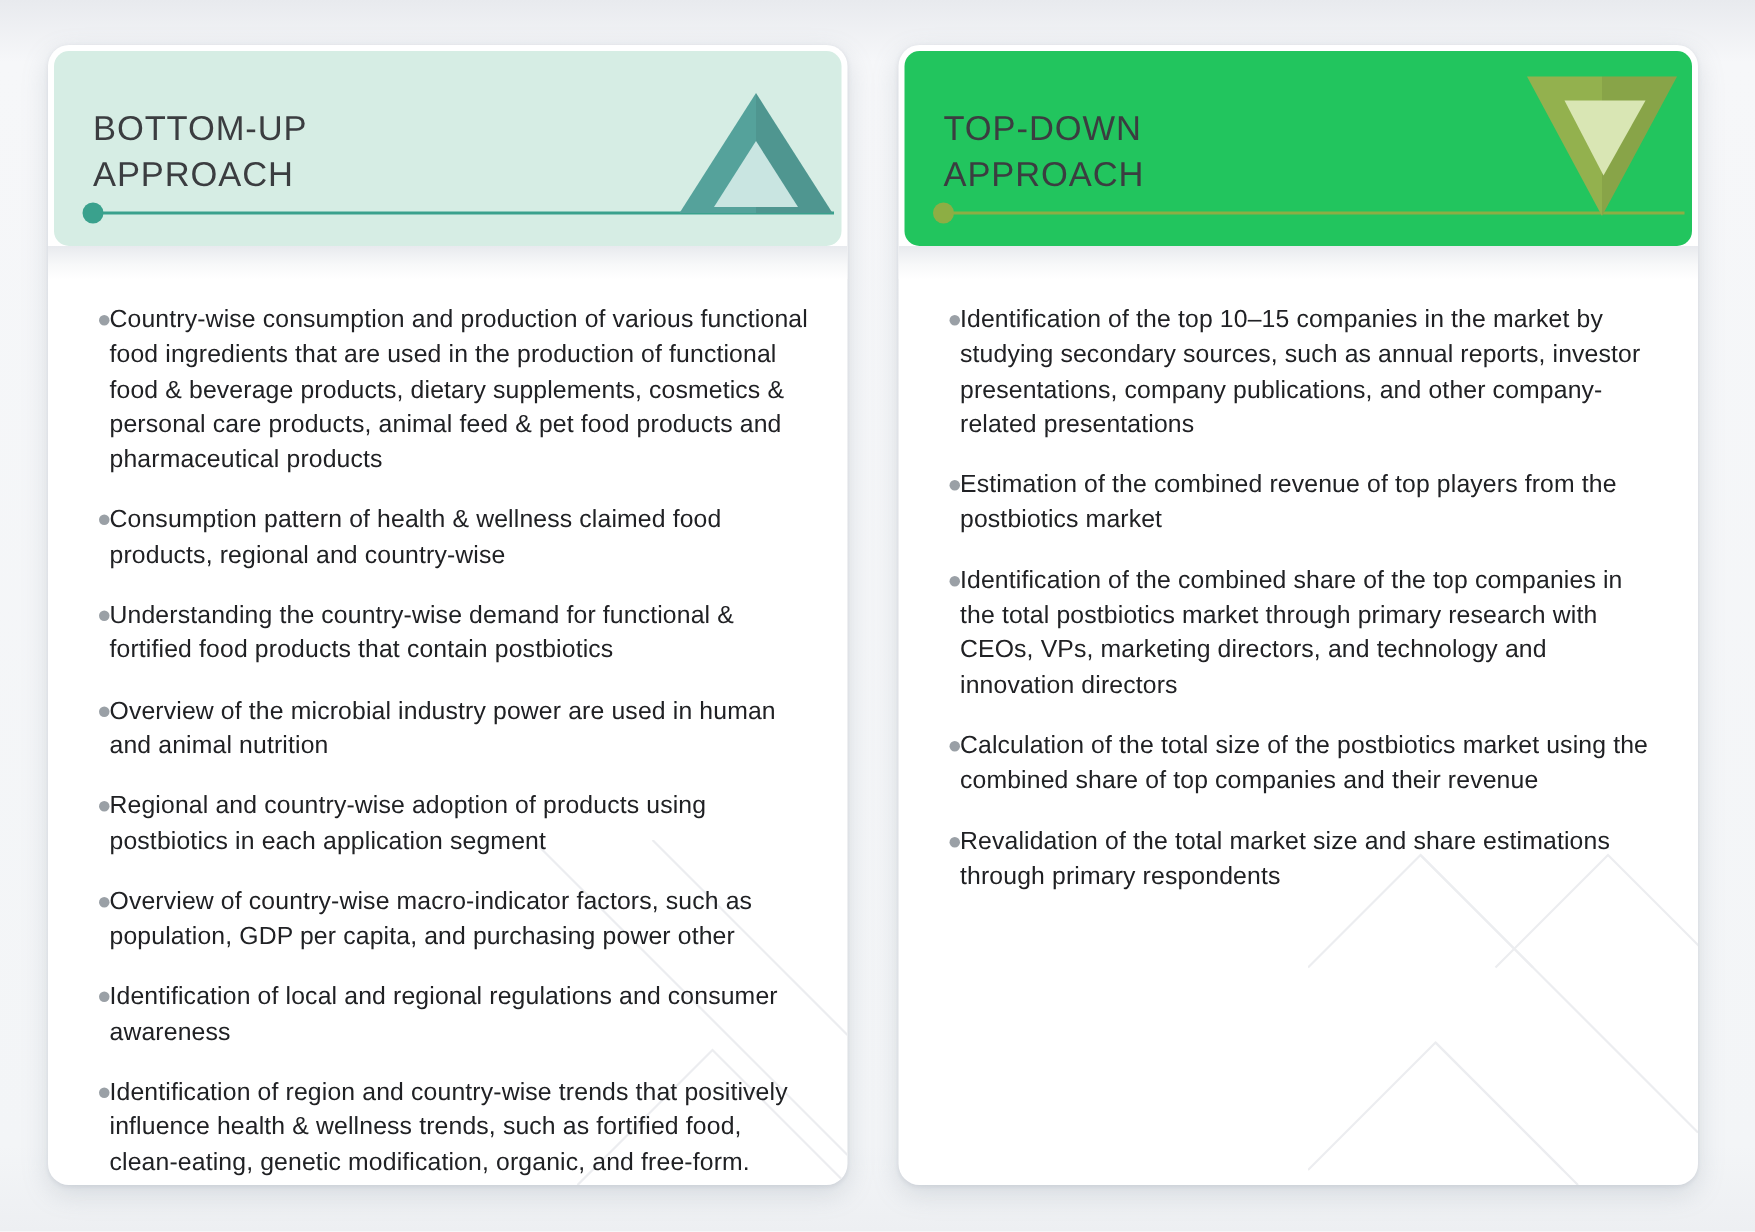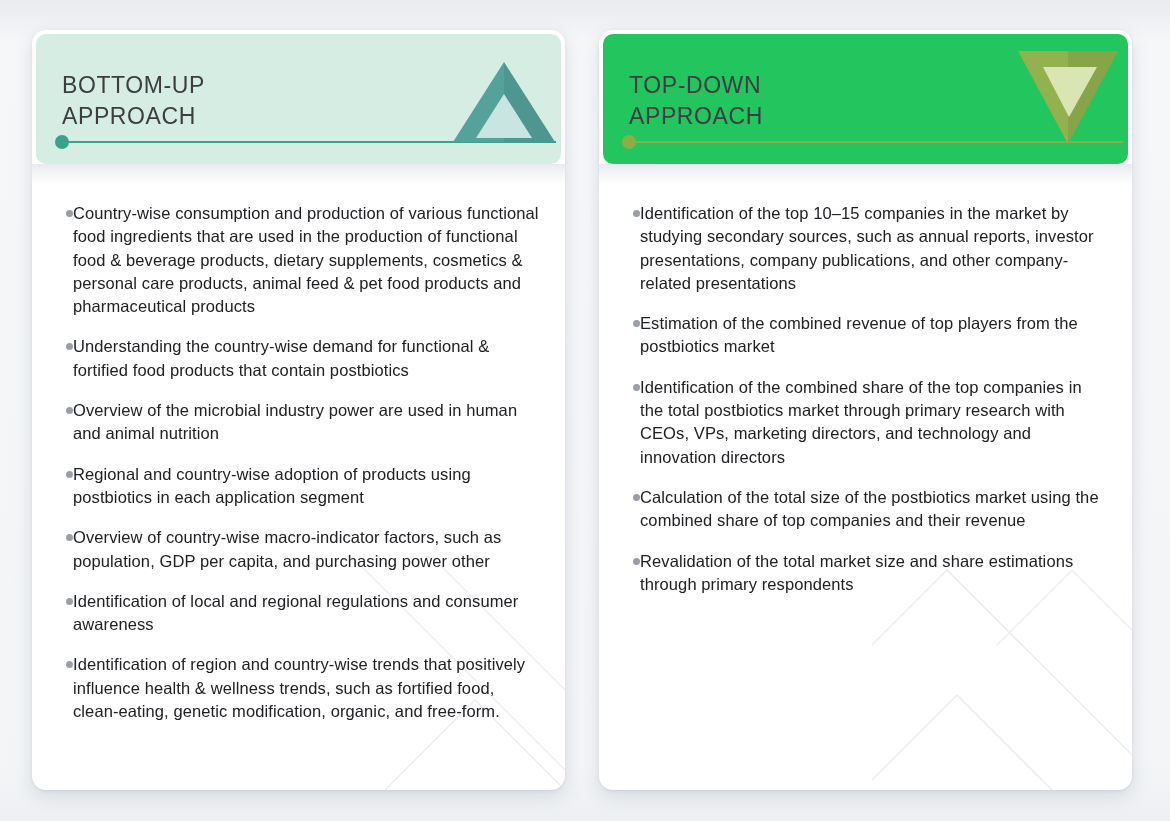--- a/index.html
+++ b/index.html
@@ -82,20 +82,24 @@
     </div>
     <div class="header-shadow"></div>
     <div class="card-body">
       <ul class="bullets">
 
           <li>
             <span class="dot"></span>
             <span class="txt">Country-wise consumption and production of various functional food ingredients that are used in the production of functional food &amp; beverage products, dietary supplements, cosmetics &amp; personal care products, animal feed &amp; pet food products and pharmaceutical products</span>
           </li>
 
+          <li>
+            <span class="dot"></span>
+            <span class="txt">Consumption pattern of health &amp; wellness claimed food products, regional and country-wise</span>
+          </li>
 
           <li>
             <span class="dot"></span>
             <span class="txt">Understanding the country-wise demand for functional &amp; fortified food products that contain postbiotics</span>
           </li>
 
           <li>
             <span class="dot"></span>
             <span class="txt">Overview of the microbial industry power are used in human and animal nutrition</span>
           </li>

